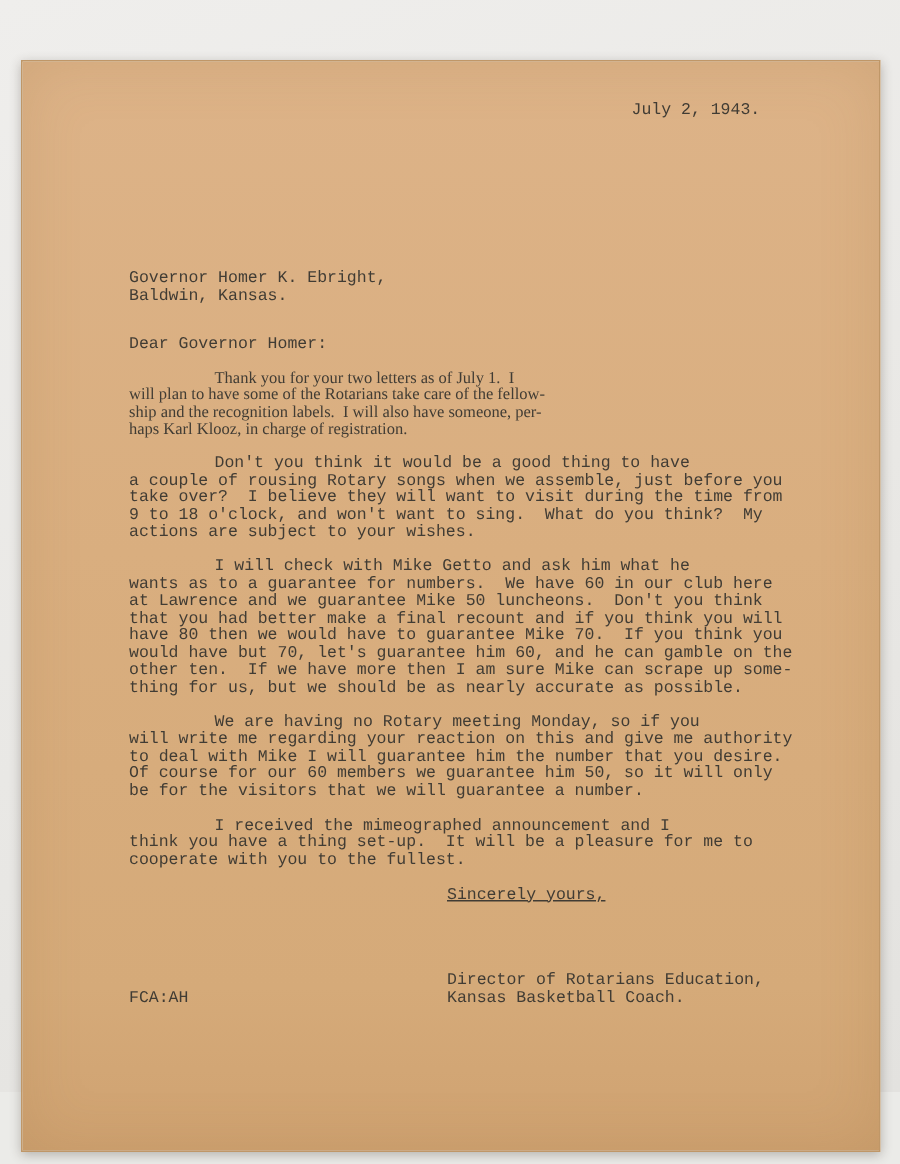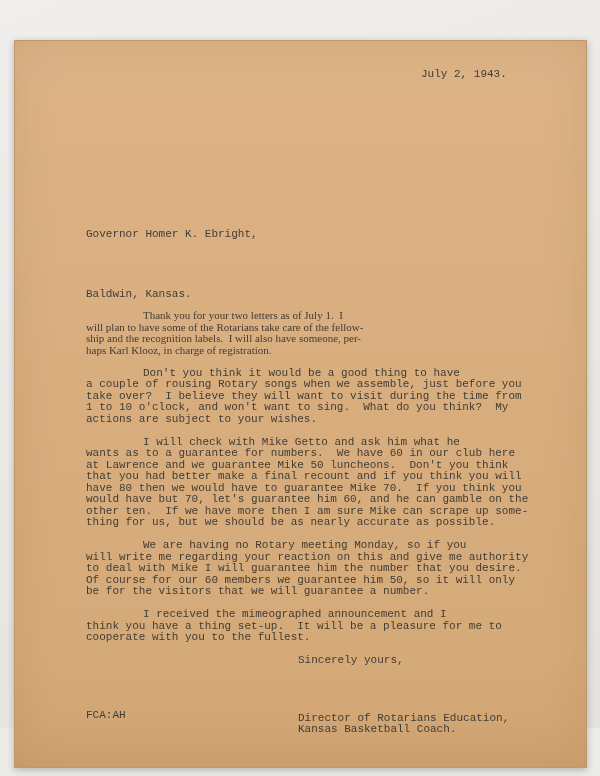--- a/index.html
+++ b/index.html
@@ -35,80 +35,82 @@
     left: 406px;
     top: 28px;
     white-space: pre;
   }
   .content {
     position: absolute;
     left: 71px;
     top: 140px;
     width: 482px;
   }
-  .recipient div { white-space: pre; margin-top: 48px; }
+  .recipient div { white-space: pre; }
   .salutation {
     margin-top: 21px;
     white-space: pre;
   }
   p.para {
     margin: 10px 0 11.5px 0;
     white-space: pre-wrap;
     text-indent: 57px;
   }
   p.para.first { margin-top: 10px; font-family: Liberation Serif, serif; }
   .closing {
     margin-top: 37px;
     margin-left: 114px;
     white-space: pre;
   }
   .signoff {
     margin-left: 212px;
     white-space: pre;
+    text-decoration: underline;
   }
   .sig-block {
     position: relative;
     margin-top: 46px;
   }
   .sig-titles {
     margin-left: 212px;
   }
   .sig-titles div { white-space: pre; }
   .initials {
     position: absolute;
     left: 0;
-    bottom: 14px;
+    bottom: 0;
     white-space: pre;
     text-align: right;
   }
 </style>
 </head>
 <body>
 
 <div class="scan-bg">
   <div class="paper">
 
     <div class="date">July 2, 1943.</div>
 
     <div class="content">
 
       <div class="recipient">
         <div>Governor Homer K. Ebright,</div>
         <div>Baldwin, Kansas.</div>
       </div>
 
+      <div class="salutation">Dear Governor Homer:</div>
 
       <p class="para first">Thank you for your two letters as of July 1.  I
 will plan to have some of the Rotarians take care of the fellow-
 ship and the recognition labels.  I will also have someone, per-
 haps Karl Klooz, in charge of registration.</p>
       <p class="para">Don't you think it would be a good thing to have
 a couple of rousing Rotary songs when we assemble, just before you
 take over?  I believe they will want to visit during the time from
-1 to 10 o'clock, and won't want to sing.  What do you think?  My
+9 to 18 o'clock, and won't want to sing.  What do you think?  My
 actions are subject to your wishes.</p>
       <p class="para">I will check with Mike Getto and ask him what he
 wants as to a guarantee for numbers.  We have 60 in our club here
 at Lawrence and we guarantee Mike 50 luncheons.  Don't you think
 that you had better make a final recount and if you think you will
 have 80 then we would have to guarantee Mike 70.  If you think you
 would have but 70, let's guarantee him 60, and he can gamble on the
 other ten.  If we have more then I am sure Mike can scrape up some-
 thing for us, but we should be as nearly accurate as possible.</p>
       <p class="para">We are having no Rotary meeting Monday, so if you

